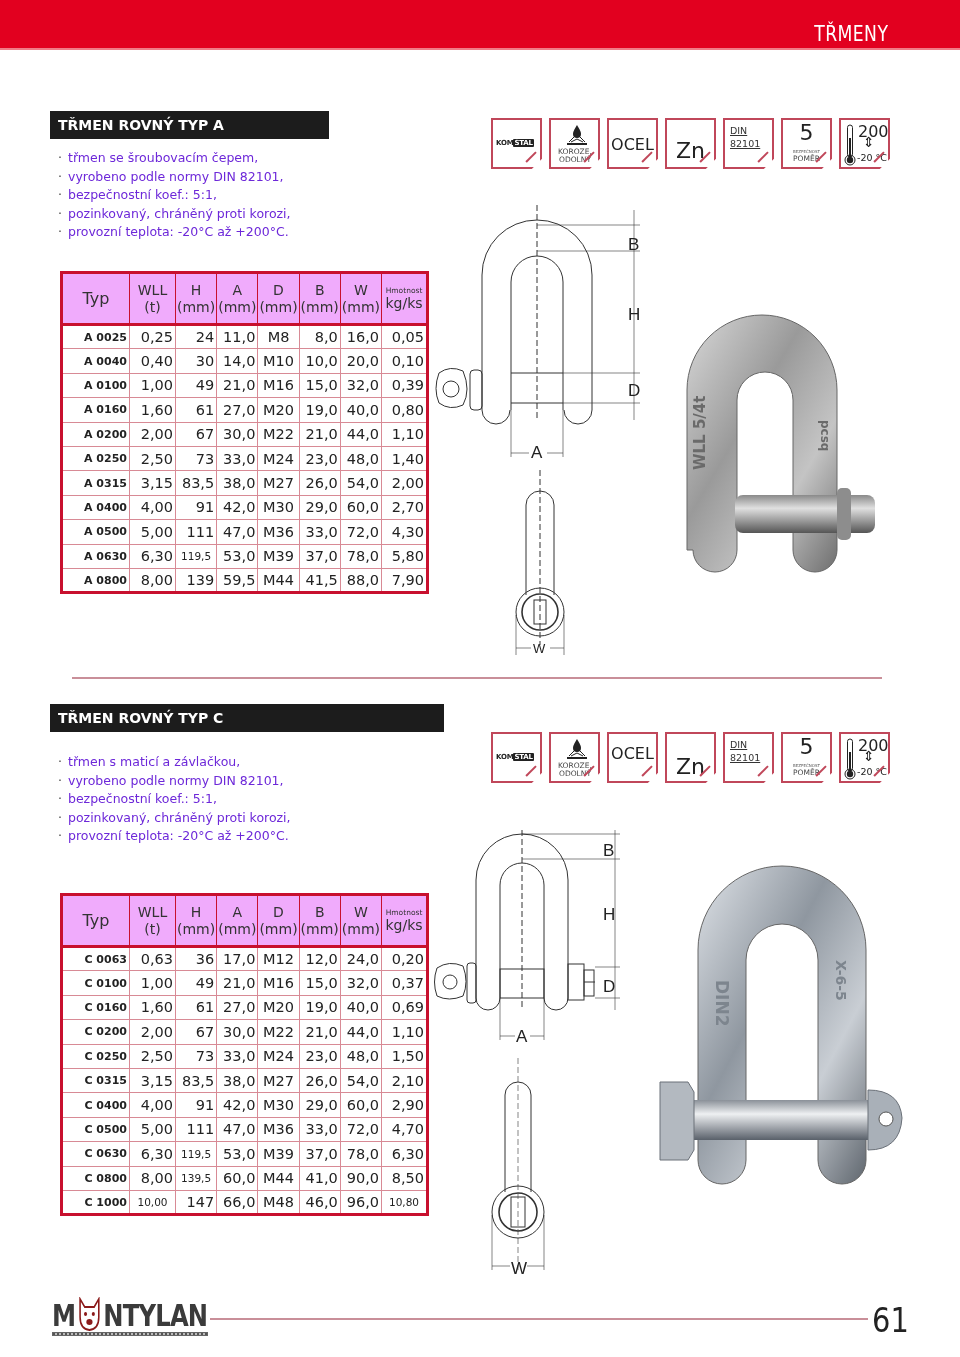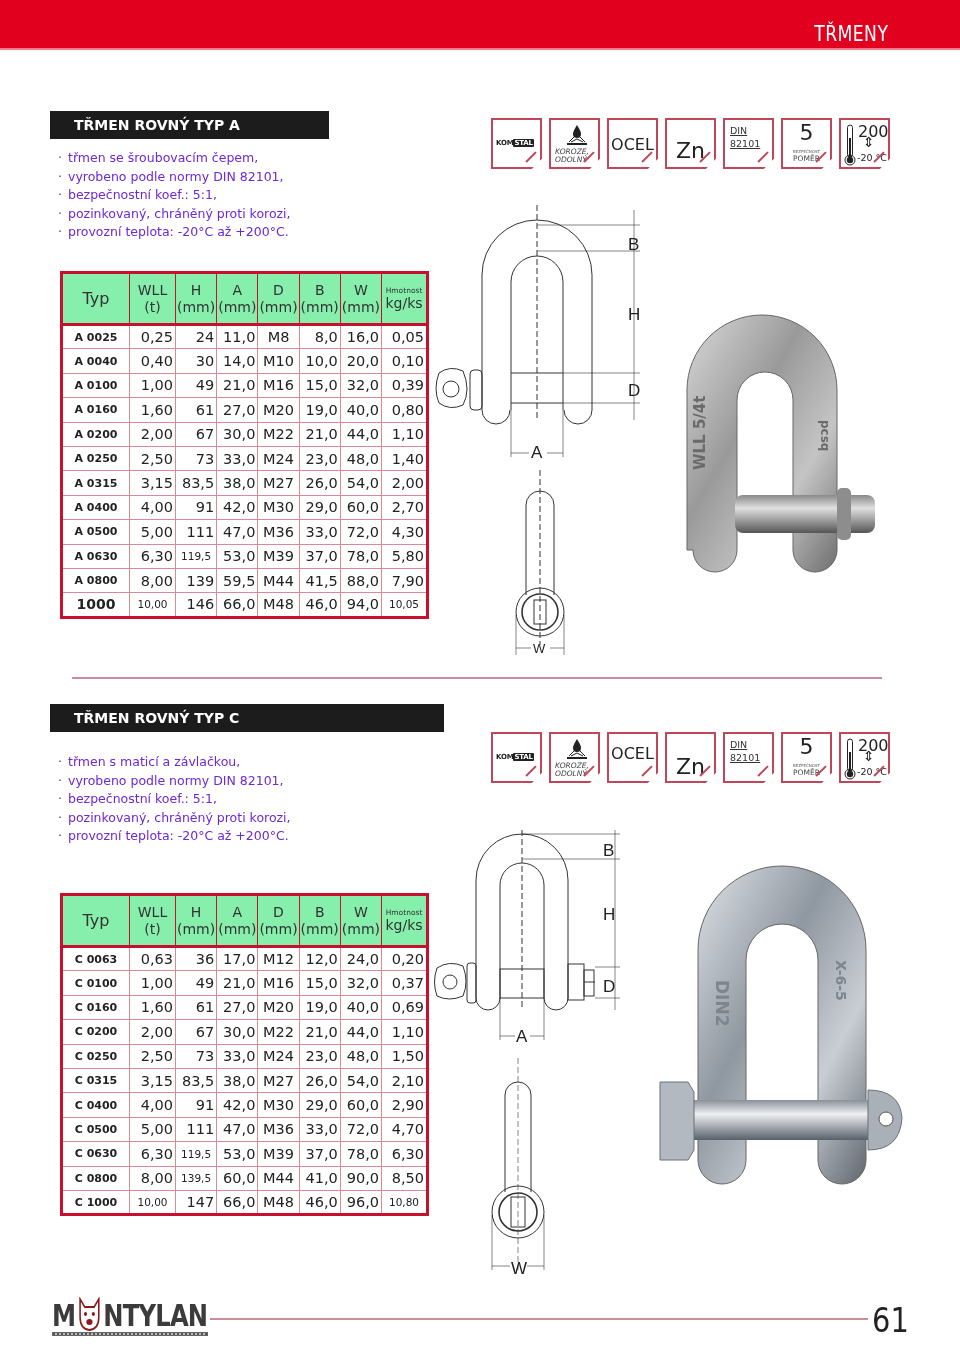--- a/index.html
+++ b/index.html
@@ -2,52 +2,52 @@
 <html><head>
 <meta charset="utf-8">
 <style>
   * { box-sizing: border-box; margin: 0; padding: 0; }
   html, body { width: 960px; height: 1357px; background: #ffffff; overflow: hidden; }
   body { position: relative; font-family: "DejaVu Sans", "Liberation Sans", sans-serif; color: #1a1a1a; }
 
   .topbar { position: absolute; left: 0; top: 0; width: 960px; height: 50px; background: #e2001f; border-bottom: 2px solid #f07b86; }
   .topbar .title { position: absolute; right: 72px; top: 22px; color: #fff; font-size: 21px; letter-spacing: 0.5px; font-family: "DejaVu Sans", sans-serif; font-weight: normal; transform: scaleX(0.82); transform-origin: right center; }
 
-  .section-title { position: absolute; left: 50px; height: 28px; background: #1c1c1c; color: #fff; font-weight: bold; font-size: 14px; padding-left: 24px; line-height: 28px; }
+  .section-title { position: absolute; left: 50px; height: 28px; background: #1c1c1c; color: #fff; font-weight: bold; font-size: 14px; padding-left: 8px; line-height: 28px; }
   .bullets { position: absolute; left: 58px; font-size: 12.5px; line-height: 18.6px; color: #6d28d9; }
   .bullets li { list-style: none; white-space: nowrap; }
   .bullets li::before { content: "\00B7"; margin-right: 6px; color: #444; }
 
   .badges { position: absolute; left: 491px; display: flex; gap: 7px; }
   .badge { position: relative; width: 51px; height: 51px; border: 2px solid #c0475a; background: #fff; clip-path: polygon(0 0, 100% 0, 100% 80%, 80% 100%, 0 100%); overflow: hidden; }
   .badge::after { content: ""; position: absolute; right: -3px; bottom: -3px; width: 14px; height: 14px; border-top: 2px solid #c0475a; transform: rotate(-45deg); transform-origin: center; }
   .badge .b-komstal { position: absolute; left: 3px; top: 19px; font-size: 7px; font-weight: bold; letter-spacing: -0.2px; white-space: nowrap; }
   .badge .b-komstal .k1 { color: #222; margin-top: 43px; }
   .badge .b-komstal .k2 { background: #222; color: #fff; padding: 0 1px; border-radius: 1px; }
   .badge .b-drop { position: absolute; left: 14px; top: 4px; width: 24px; height: 22px; }
-  .badge .b-koroze { position: absolute; left: 4px; top: 28px; font-size: 7.5px; line-height: 8px; color: #444; text-align: left; width: 40px; font-style: italic; }
+  .badge .b-koroze { position: absolute; left: 4px; top: 28px; font-size: 7.5px; line-height: 8px; color: #444; text-align: center; width: 40px; }
   .badge .b-big { position: absolute; width: 100%; text-align: center; color: #222; }
   .badge .b-ocel { top: 15px; font-size: 16px; }
   .badge .b-zn { top: 18px; font-size: 22px; }
   .badge .b-din { position: absolute; left: 5px; top: 4px; font-size: 9.5px; line-height: 13px; color: #333; text-decoration: underline; }
   .badge .b-five { position: absolute; top: 0; width: 100%; text-align: center; font-size: 22px; color: #222; }
   .badge .b-bez { position: absolute; top: 29px; width: 100%; text-align: center; font-size: 4px; color: #555; }
   .badge .b-pomer { position: absolute; top: 34px; width: 100%; text-align: center; font-size: 7.5px; color: #444; }
   .badge .b-thermo { position: absolute; left: 3px; top: 4px; width: 12px; height: 42px; }
   .badge .b-t200 { position: absolute; left: 17px; top: 2px; font-size: 16px; color: #222; }
   .badge .b-arrow { position: absolute; left: 22px; top: 14px; font-size: 14px; color: #222; }
   .badge .b-t20 { position: absolute; left: 16px; top: 32px; font-size: 9.5px; color: #222; }
 
   table.spec { position: absolute; left: 60px; border-collapse: collapse; border: 3px solid #c8102e; font-family: "DejaVu Sans", sans-serif; }
-  table.spec th { background: #86efac; font-weight: normal; color: #333; font-size: 14px; line-height: 17px; border: 1px solid #c8102e; text-align: center; height: 52px; padding: 0 1px; }
+  table.spec th { background: #f0abfc; font-weight: normal; color: #333; font-size: 14px; line-height: 17px; border: 1px solid #c8102e; text-align: center; height: 52px; padding: 0 1px; }
   table.spec th.typ { font-size: 16px; }
   table.spec th .small { font-size: 7.5px; display: block; line-height: 9px; }
   table.spec thead tr { border-bottom: 3px solid #c8102e; }
   table.spec td { border: 1px solid #d88a95; font-size: 14.5px; color: #222; height: 24.4px; text-align: right; padding: 0 2px 0 2px; white-space: nowrap; }
-  table.spec td.typ { font-weight: bold; font-size: 11px; text-align: center; width: 62px; }
+  table.spec td.typ { font-weight: bold; font-size: 11px; text-align: right; width: 62px; }
   table.spec td.typ.big { font-size: 14px; }
   table.spec td.sm { font-size: 10.5px; text-align: center; }
   table.spec td.c { text-align: center; }
 
   .col-typ { width: 68px; } .col-wll { width: 46px; } .col-h { width: 40px; } .col-a { width: 40px; } .col-d { width: 40px; } .col-b { width: 40px; } .col-w { width: 40px; } .col-kg { width: 46px; }
 
   .diagram { position: absolute; }
   .diagram svg text { font-family: "Liberation Sans", sans-serif; font-size: 17px; fill: #222; }
 
   .photo { position: absolute; }
@@ -266,30 +266,20 @@
       </tr>
       <tr>
         <td class="typ">A 0800</td>
         <td>8,00</td>
         <td>139</td>
         <td>59,5</td>
         <td class="c">M44</td>
         <td>41,5</td>
         <td>88,0</td>
         <td>7,90</td>
-      </tr>
-      <tr>
-        <td class="typ big">1000</td>
-        <td class="sm">10,00</td>
-        <td>146</td>
-        <td>66,0</td>
-        <td class="c">M48</td>
-        <td>46,0</td>
-        <td>94,0</td>
-        <td class="sm">10,05</td>
       </tr>
     </tbody>
 </table>
 
 <div class="diagram" style="left:425px;top:205px;width:240px;height:450px;">
   <svg width="240" height="450" viewBox="0 0 240 450">
     <g fill="none" stroke="#333" stroke-width="1">
       <line x1="112" y1="0" x2="112" y2="215" stroke-dasharray="6,3"></line>
       <path d="M57 205 V70 a55 55 0 0 1 110 0 V205 a14 14 0 0 1 -28 0"></path>
       <path d="M86 205 V77 a26 26 0 0 1 52 0 V205"></path>

